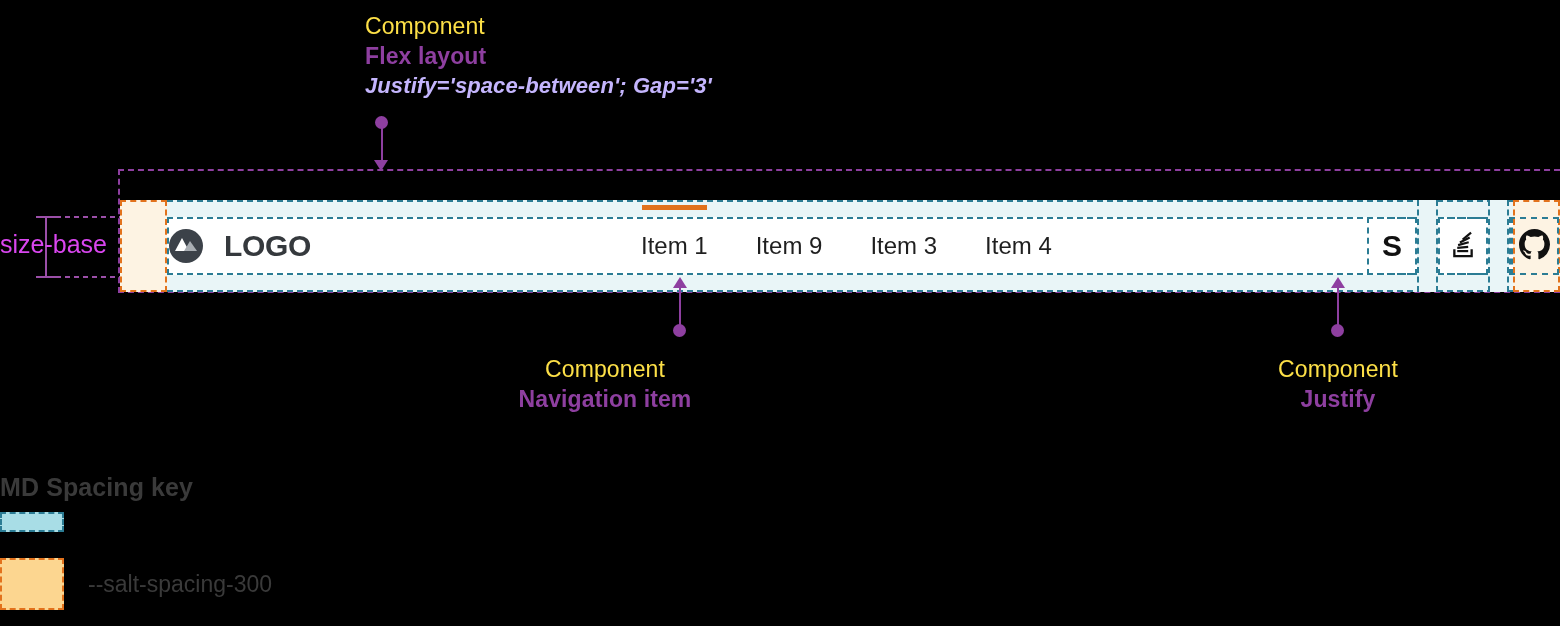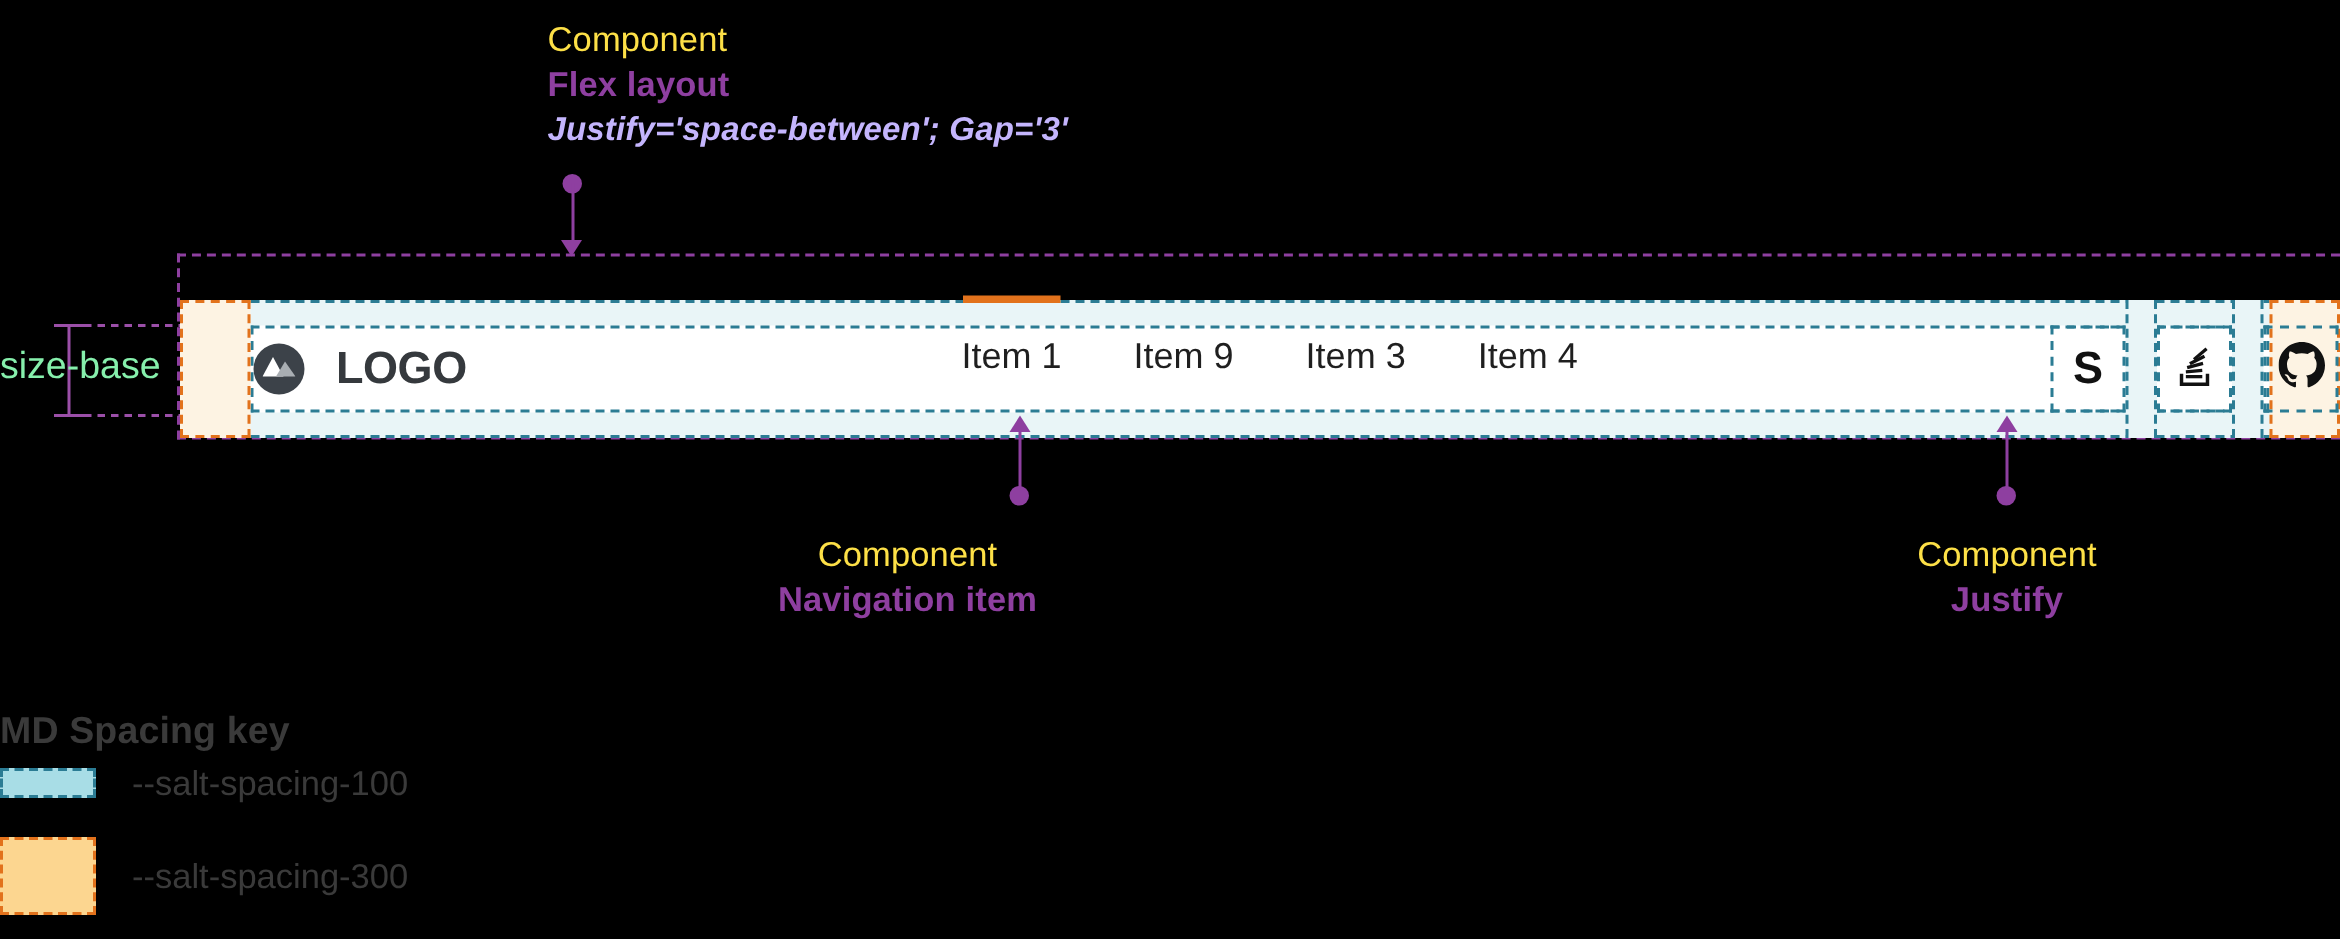--- a/index.html
+++ b/index.html
@@ -166,21 +166,20 @@
     letter-spacing: -0.3px;
   }
 
   
   #nav-items {
     position: absolute;
     top: 200px;
     left: 628px;
     height: 76px;
     display: flex;
-    align-items: center;
   }
   .nav-item {
     position: relative;
     height: 92px;
     display: flex;
     align-items: center;
     justify-content: center;
     padding: 0 13px;
     font-size: 24px;
     color: #1f1f1f;
@@ -259,21 +258,21 @@
     top: 210px;
     width: 122px;
     height: 74px;
     pointer-events: none;
   }
   #size-base-label {
     position: absolute;
     left: 0px;
     top: 230px;
     font-size: 25px;
-    color: #86efac;
+    color: #d946ef;
     white-space: nowrap;
   }
 
   
   #spacing-key {
     position: absolute;
     left: 0px;
     top: 473px;
     width: 420px;
   }
@@ -427,20 +426,19 @@
 <div class="anno center" id="anno-button" style="left:1163px; top:355px; width:350px;">
   <div class="anno-kind">Component</div>
   <div class="anno-name">Justify</div>
 </div>
 
 <div id="spacing-key">
   <div id="spacing-key-title">MD Spacing key</div>
 
   <div class="key-row">
     <div class="key-swatch s100"></div>
-    <div class="key-label">--salt-spacing-100</div>
   </div>
 
   <div class="key-row">
     <div class="key-swatch s300"></div>
     <div class="key-label">--salt-spacing-300</div>
   </div>
 </div>
 
 </body></html>

